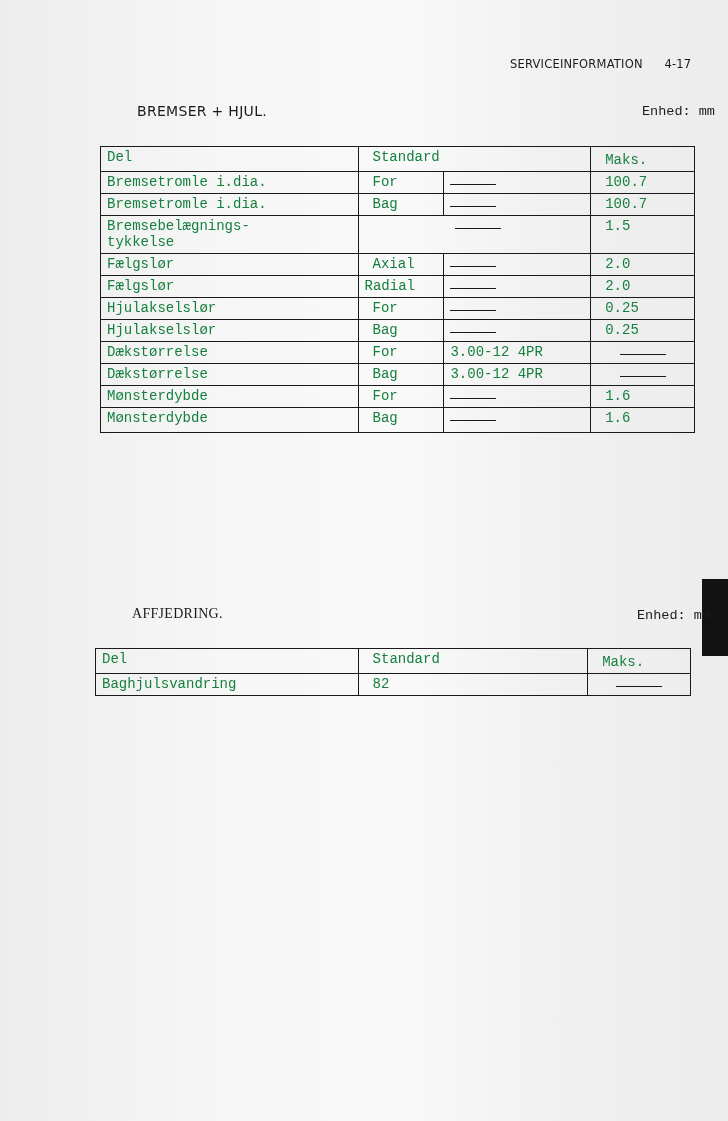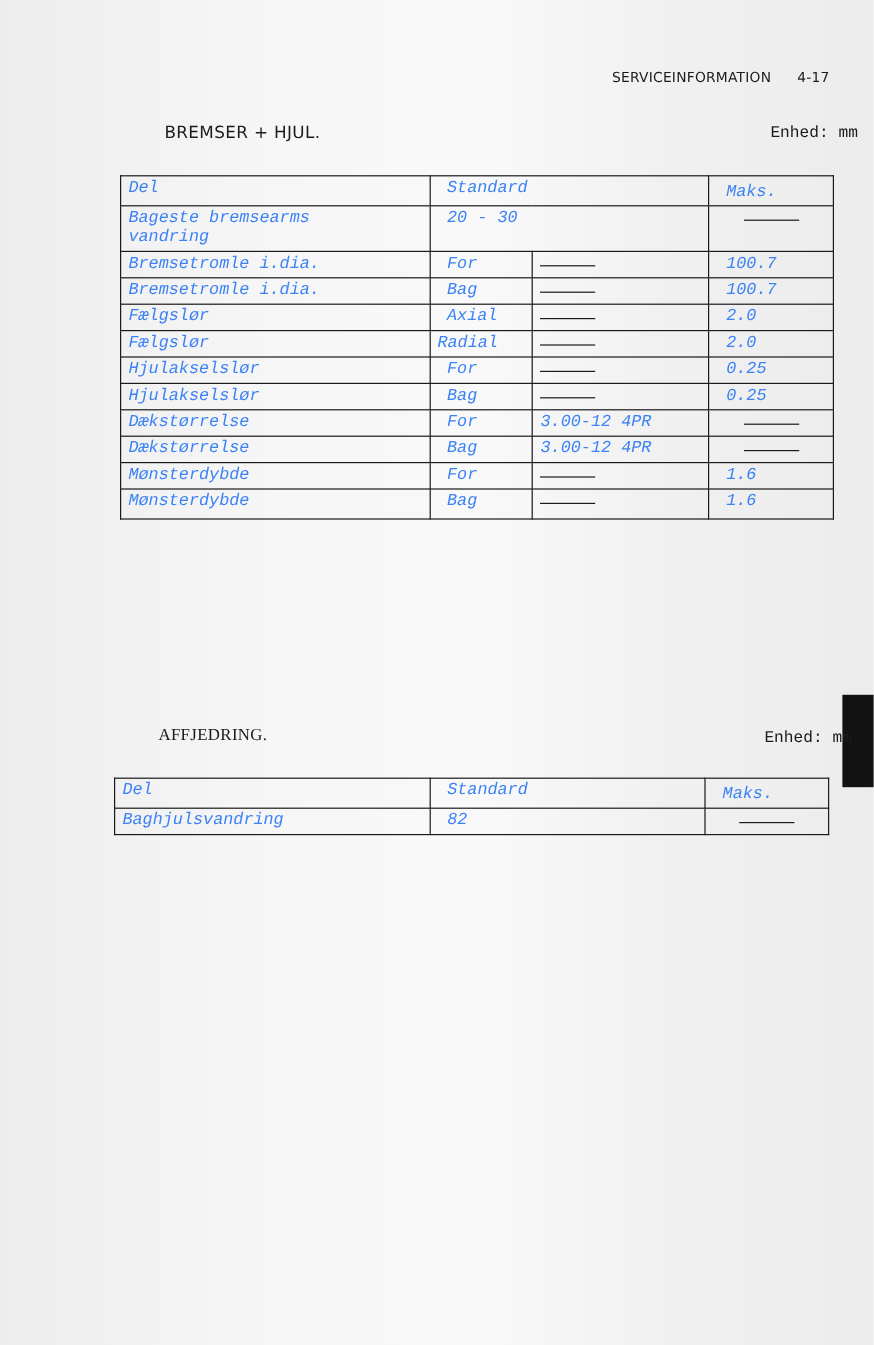--- a/index.html
+++ b/index.html
@@ -12,21 +12,21 @@
     .sans { font-family: "DejaVu Sans", "Liberation Sans", sans-serif; }
     .abs { position: absolute; }
 
     .page-header { left: 510px; top: 57px; font-size: 11.5px; letter-spacing: 0.2px; }
     .section-title { font-size: 14px; letter-spacing: 0.3px; margin-left: 28px; }
     .unit { font-size: 13.5px; margin-left: 42px; }
 
     table.spec {
       position: absolute; border-collapse: collapse;
       font-family: "Liberation Mono", "DejaVu Sans Mono", monospace;
-      font-size: 14px; line-height: 16px; color: #3b82f6; font-style: italic;
+      font-size: 14px; line-height: 16px; color: #15803d;
     }
     table.spec td {
       border: 1.6px solid #1a1a1a; padding: 2px 6px 3px 6px; vertical-align: top;
     }
     .dash {
       display: inline-block; width: 46px; height: 0; border-top: 1.5px solid #1a1a1a;
       vertical-align: middle; margin-top: 4px;
     }
     .dash-center { text-align: center; }
     .dash-center .dash { width: 46px; }
@@ -52,38 +52,38 @@
       <col style="width:147px">
       <col style="width:104px">
   </colgroup>
   <tbody>
       <tr>
     <td>Del</td>
     <td colspan="2" style="padding-left:14px;">Standard</td>
     <td style="padding-top:5px;padding-left:14px;">Maks.</td>
   </tr>
   <tr>
-    <td>
-          <div>Bageste bremsearms</div>
-          <div>vandring</div>
-        </td>
-    <td colspan="2" style="padding-left:14px;">20 - 30</td>
-    <td class="dash-center"><span class="dash"></span></td>
-  </tr>
-  <tr>
     <td>Bremsetromle i.dia.</td>
     <td style="padding-left:14px;">For</td>
     <td><span class="dash"></span></td>
     <td style="padding-left:14px;">100.7</td>
   </tr>
   <tr>
     <td>Bremsetromle i.dia.</td>
     <td style="padding-left:14px;">Bag</td>
     <td><span class="dash"></span></td>
     <td style="padding-left:14px;">100.7</td>
+  </tr>
+  <tr>
+    <td>
+          <div>Bremsebelægnings-</div>
+          <div>tykkelse</div>
+        </td>
+    <td colspan="2" style="padding-left:96px;"><span class="dash"></span></td>
+    <td style="padding-left:14px;">1.5</td>
   </tr>
   <tr>
     <td>Fælgslør</td>
     <td style="padding-left:14px;">Axial</td>
     <td><span class="dash"></span></td>
     <td style="padding-left:14px;">2.0</td>
   </tr>
   <tr>
     <td>Fælgslør</td>
     <td style="padding-left:6px;">Radial</td>

